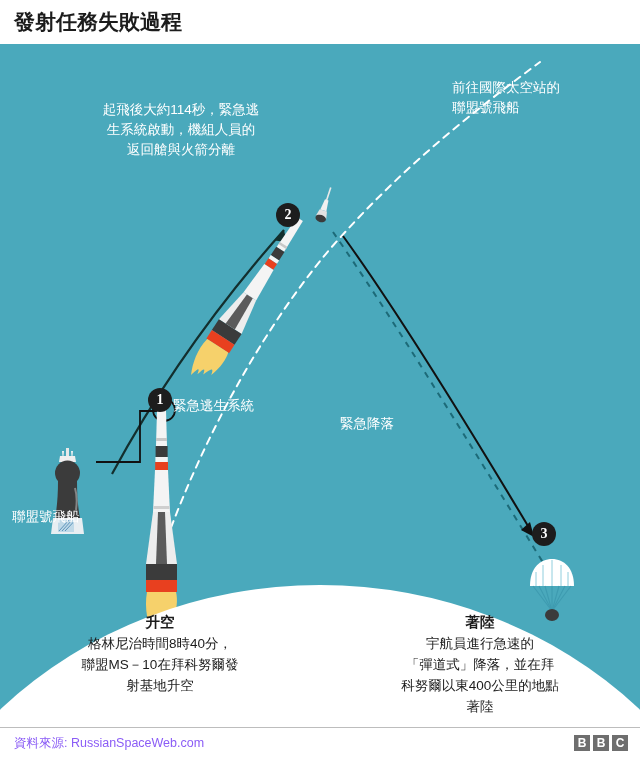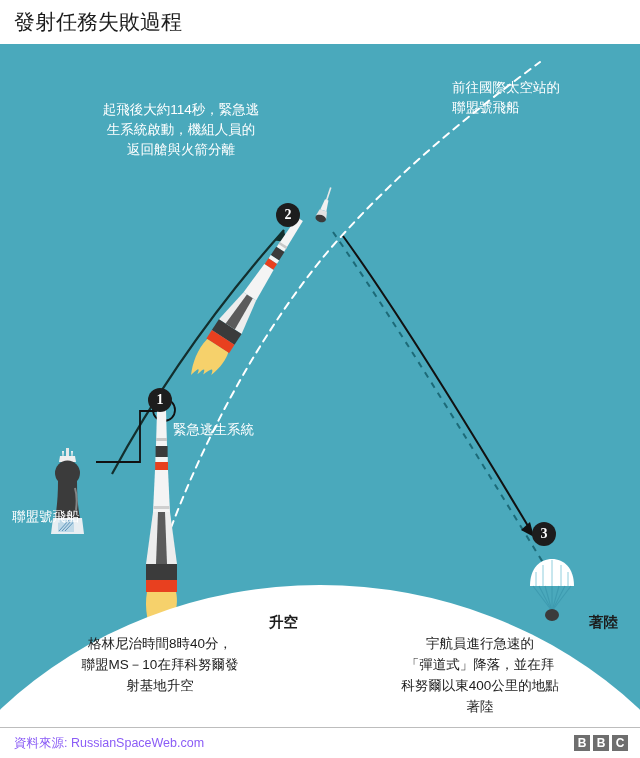--- a/index.html
+++ b/index.html
@@ -8,21 +8,21 @@
     background:#ffffff;
     font-family:"Liberation Sans","DejaVu Sans",sans-serif;
     overflow:hidden;
     position:relative;
   }
   #page{position:relative;width:640px;height:758px;overflow:hidden;background:#fff;}
 
   
   .title{
     position:absolute;left:14px;top:8px;
-    font-size:21px;font-weight:normal;color:#1c1c1c;
+    font-size:21px;font-weight:bold;color:#1c1c1c;
     letter-spacing:0px;
     white-space:nowrap;
   }
   .title-rule{
     position:absolute;left:0;top:41px;width:640px;height:1px;background:#ffffff;
   }
 
   
   .sky{
     position:absolute;left:0;top:44px;width:640px;height:676px;
@@ -44,40 +44,40 @@
   
   .art{position:absolute;left:0;top:0;width:640px;height:676px;}
 
   
   .lbl{
     position:absolute;color:#ffffff;font-size:13.5px;line-height:20px;
     text-align:center;white-space:pre-line;
   }
   #lbl-separation{left:65px;top:56px;width:232px;text-align:center;}
   #lbl-orbit{left:452px;top:34px;width:170px;text-align:left;}
-  #lbl-escape{left:173px;top:352px;width:160px;text-align:left;margin-top:24px;}
+  #lbl-escape{left:173px;top:352px;width:160px;text-align:left;}
   #lbl-emerg-land{left:340px;top:370px;width:130px;text-align:left;}
   #lbl-soyuz{left:12px;top:463px;width:120px;text-align:left;}
 
   
   .marker{
     position:absolute;width:24px;height:24px;border-radius:50%;
     background:#1d1d1d;color:#fff;font-size:14px;font-weight:bold;
     display:flex;align-items:center;justify-content:center;
     font-family:"Liberation Serif",serif;
   }
   #marker-1{left:148px;top:344px;}
   #marker-2{left:276px;top:159px;}
   #marker-3{left:532px;top:478px;}
 
   
   .cap{
     position:absolute;text-align:center;color:#1c1c1c;
   }
-  .cap .cap-head{font-size:14.5px;font-weight:bold;line-height:22px;text-align:right;}
+  .cap .cap-head{font-size:14.5px;font-weight:bold;line-height:22px;}
   .cap .cap-body{font-size:13.5px;line-height:21px;white-space:pre-line;}
   #cap-launch{left:22px;top:611px;width:276px;}
   #cap-landing{left:342px;top:611px;width:276px;}
 
   
   .footer-rule{position:absolute;left:0;top:727px;width:640px;height:1px;background:#bdbdbd;}
   .source{
     position:absolute;left:14px;top:735px;
     font-size:12.5px;color:#8b5cf6;white-space:nowrap;
   }
@@ -209,20 +209,21 @@
     </svg>
 
     <div class="ground"></div>
 
     <div class="lbl" id="lbl-separation">起飛後大約114秒，緊急逃
 生系統啟動，機組人員的
 返回艙與火箭分離</div>
     <div class="lbl" id="lbl-orbit">前往國際太空站的
 聯盟號飛船</div>
     <div class="lbl" id="lbl-escape">緊急逃生系統</div>
+    <div class="lbl" id="lbl-emerg-land">緊急降落</div>
     <div class="lbl" id="lbl-soyuz">聯盟號飛船</div>
 
     <div class="marker" id="marker-1">1</div>
     <div class="marker" id="marker-2">2</div>
     <div class="marker" id="marker-3">3</div>
 
   </div>
 
   <div class="cap" id="cap-launch">
     <div class="cap-head">升空</div>

